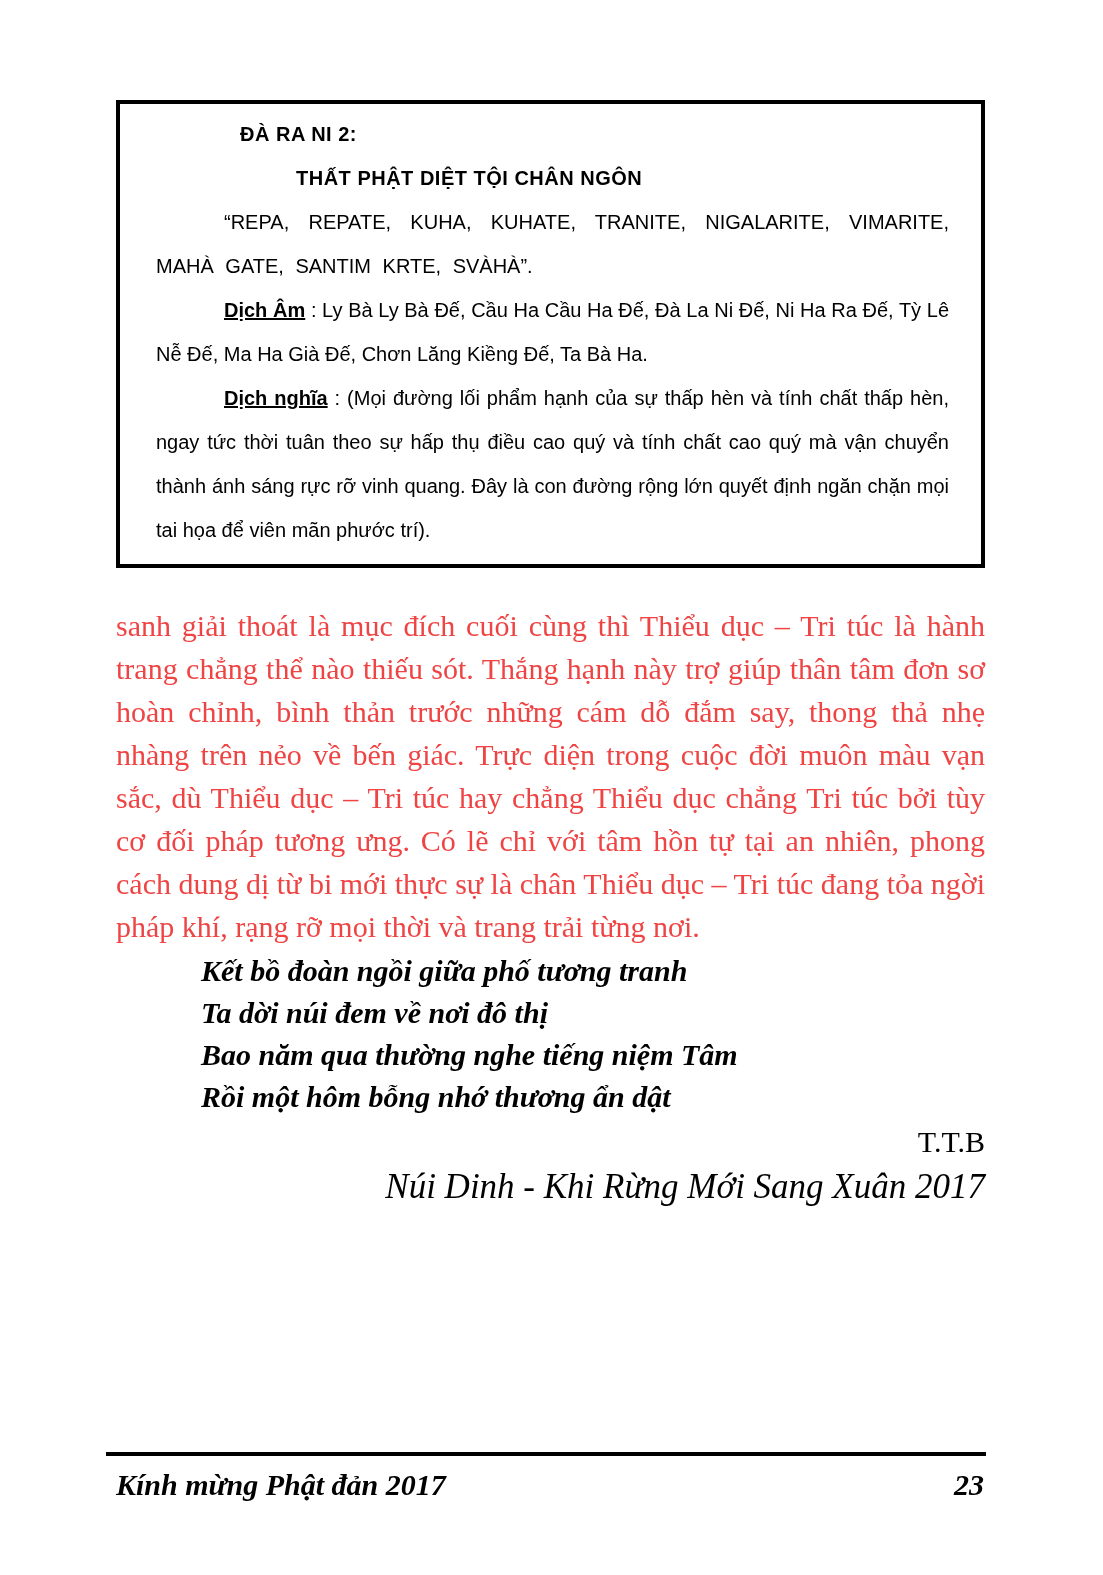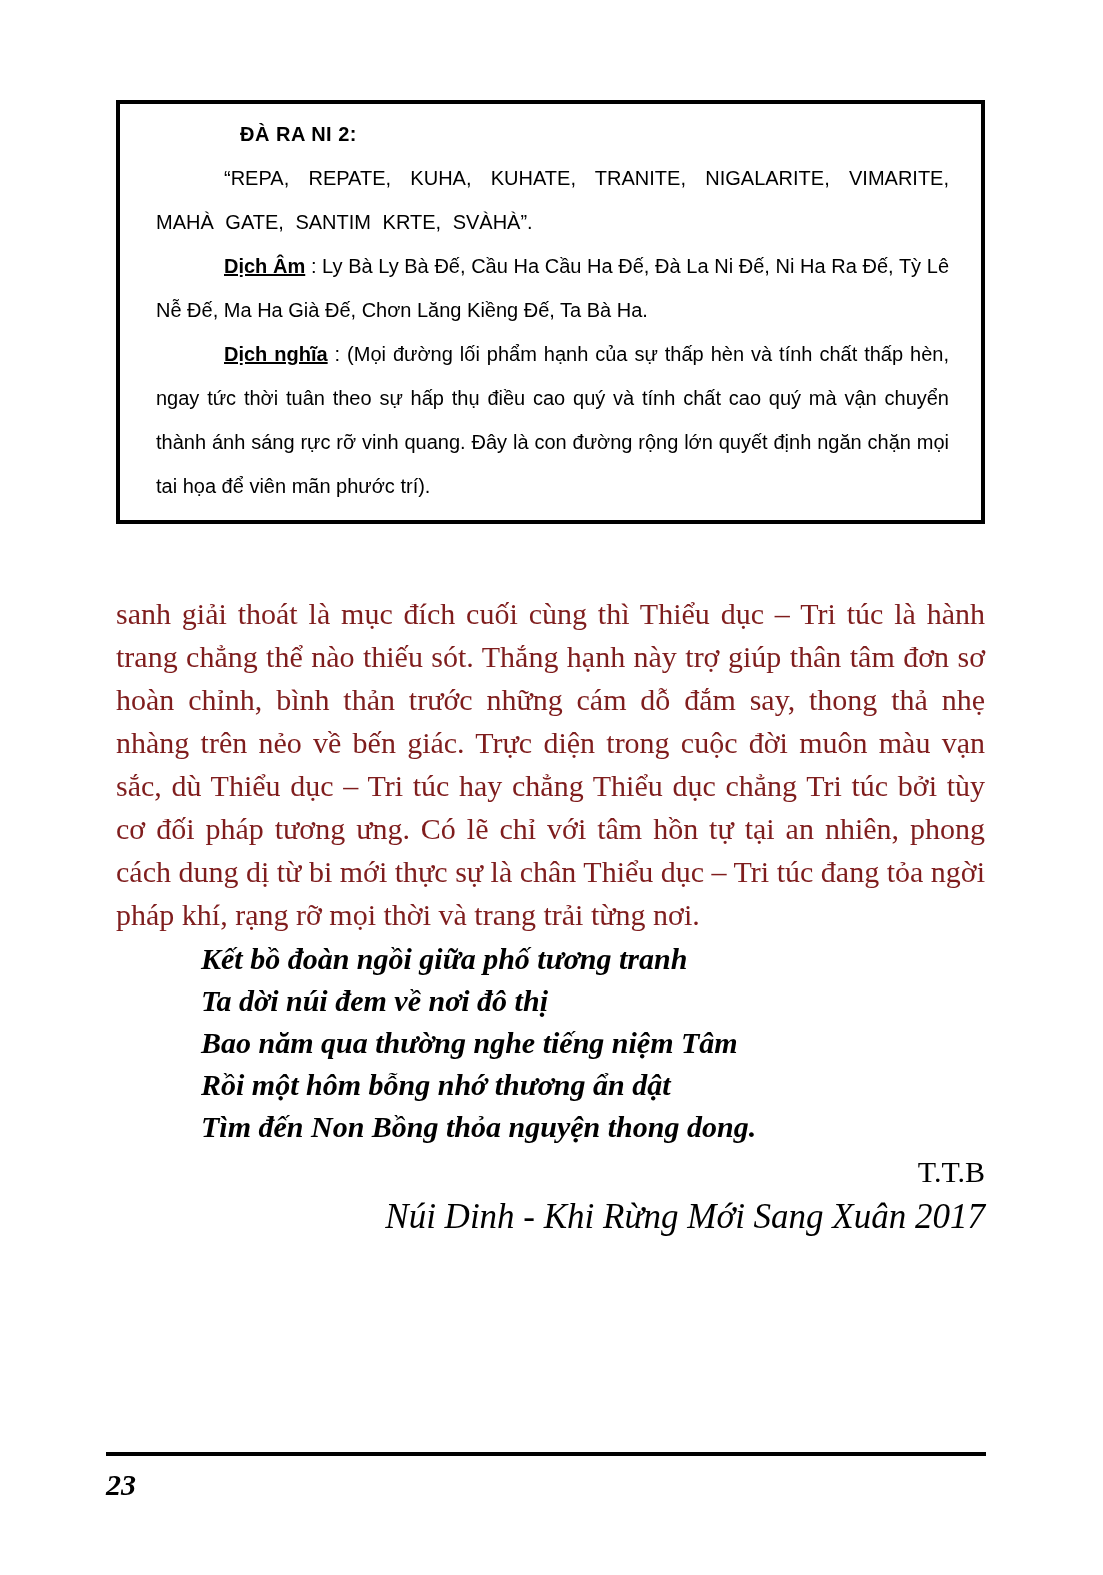--- a/index.html
+++ b/index.html
@@ -42,26 +42,26 @@
     text-align: justify;
     text-indent: 68px;
   }
   .box-para.mantra { word-spacing: 6px; }
   .label-underline {
     font-weight: bold;
     text-decoration: underline;
   }
   
   .body-para {
-    margin-top: 68px;
+    margin-top: 36px;
     font-family: "Liberation Serif", serif;
     font-size: 30px;
     line-height: 43px;
     text-align: justify;
-    color: #7f1d1d;
+    color: #ef4444;
   }
   
   .poem {
     margin-top: 2px;
     margin-left: 85px;
     font-family: "Liberation Serif", serif;
     font-weight: bold;
     font-style: italic;
     font-size: 30px;
     line-height: 42px;
@@ -104,41 +104,42 @@
   .footer .page-number { padding-right: 2px; }
 </style>
 </head>
 <body>
 
 <div class="page">
   <div class="content">
 
     <div class="dharani-box">
       <div class="box-title-1">ĐÀ RA NI 2:</div>
+      <div class="box-title-2">THẤT PHẬT DIỆT TỘI CHÂN NGÔN</div>
       <p class="box-para mantra">“REPA, REPATE, KUHA, KUHATE, TRANITE, NIGALARITE, VIMARITE, MAHÀ GATE, SANTIM KRTE, SVÀHÀ”.</p>
       <p class="box-para">
         <span class="label-underline">Dịch Âm</span><span> : Ly Bà Ly Bà Đế, Cầu Ha Cầu Ha Đế, Đà La Ni Đế, Ni Ha Ra Đế, Tỳ Lê Nễ Đế, Ma Ha Già Đế, Chơn Lăng Kiềng Đế, Ta Bà Ha.</span>
       </p>
       <p class="box-para">
         <span class="label-underline">Dịch nghĩa</span><span> : (Mọi đường lối phẩm hạnh của sự thấp hèn và tính chất thấp hèn, ngay tức thời tuân theo sự hấp thụ điều cao quý và tính chất cao quý mà vận chuyển thành ánh sáng rực rỡ vinh quang. Đây là con đường rộng lớn quyết định ngăn chặn mọi tai họa để viên mãn phước trí).</span>
       </p>
     </div>
 
     <p class="body-para">sanh giải thoát là mục đích cuối cùng thì Thiểu dục – Tri túc là hành trang chẳng thể nào thiếu sót. Thắng hạnh này trợ giúp thân tâm đơn sơ hoàn chỉnh, bình thản trước những cám dỗ đắm say, thong thả nhẹ nhàng trên nẻo về bến giác. Trực diện trong cuộc đời muôn màu vạn sắc, dù Thiểu dục – Tri túc hay chẳng Thiểu dục chẳng Tri túc bởi tùy cơ đối pháp tương ưng. Có lẽ chỉ với tâm hồn tự tại an nhiên, phong cách dung dị từ bi mới thực sự là chân Thiểu dục – Tri túc đang tỏa ngời pháp khí, rạng rỡ mọi thời và trang trải từng nơi.</p>
 
     <div class="poem">
       <div class="poem-line">Kết bồ đoàn ngồi giữa phố tương tranh</div>
       <div class="poem-line">Ta dời núi đem về nơi đô thị</div>
       <div class="poem-line">Bao năm qua thường nghe tiếng niệm Tâm</div>
       <div class="poem-line">Rồi một hôm bỗng nhớ thương ẩn dật</div>
-      <div class="poem-line">Tìm đến Non Bồng thỏa nguyện thong dong.</div>
     </div>
 
     <div class="author-line">T.T.B</div>
 
     <div class="attribution-line">Núi Dinh - Khi Rừng Mới Sang Xuân 2017</div>
 
   </div>
 
   <div class="footer">
+    <span class="footer-title">Kính mừng Phật đản 2017</span>
     <span class="page-number">23</span>
   </div>
 </div>
 
 </body></html>

